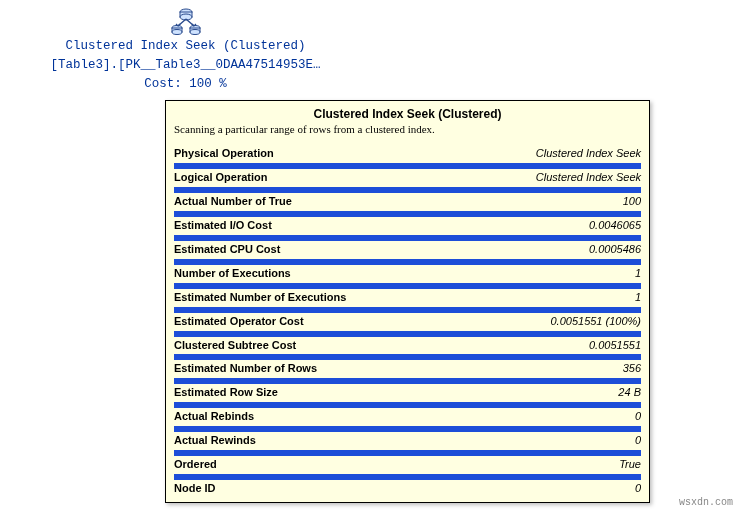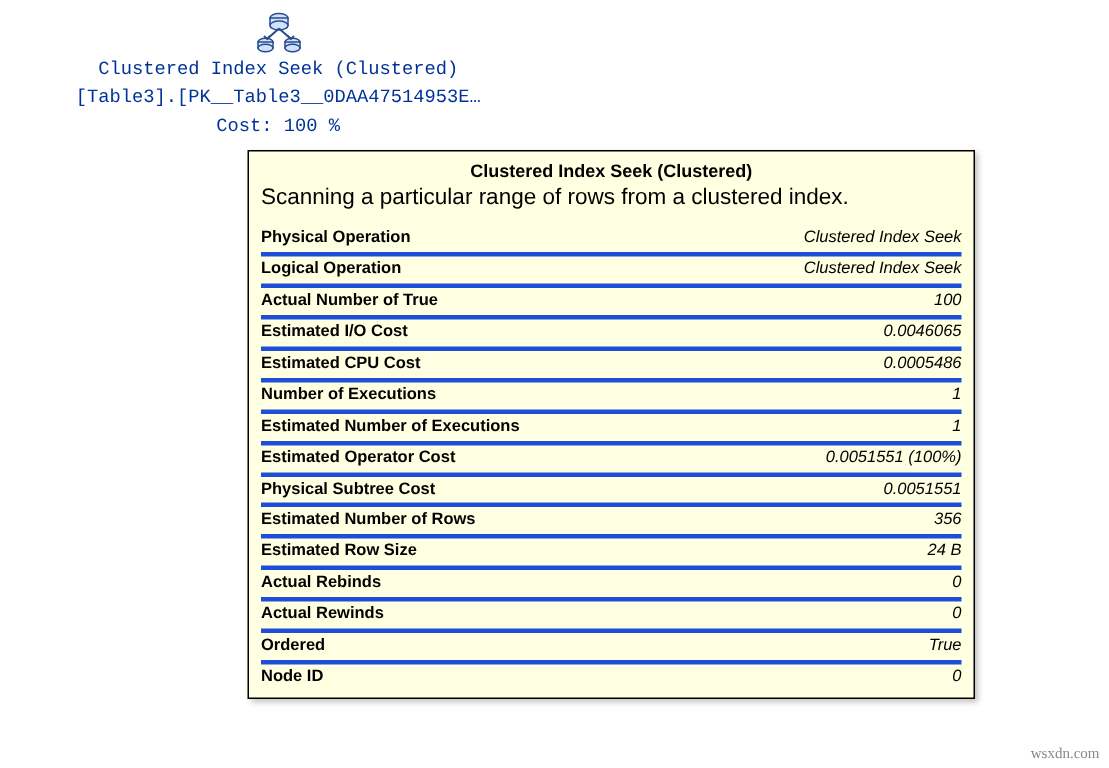--- a/index.html
+++ b/index.html
@@ -45,50 +45,51 @@
       padding: 6px 8px 4px 8px;
     }
     .tip-title {
       font-weight: bold;
       font-size: 12px;
       text-align: center;
       margin-bottom: 2px;
       color: #000;
     }
     .tip-desc {
-      font-size: 15px;
+      font-size: 11px;
       color: #000;
       text-align: left;
       margin-bottom: 10px;
+      font-family: Liberation Serif, serif;
     }
     .tip-row {
       display: flex;
       justify-content: space-between;
       align-items: baseline;
-      border-bottom: 3px solid #1d4ed8;
+      border-bottom: 6px solid #1d4ed8;
       padding: 1px 0 1px 0;
       font-size: 11px;
       line-height: 1.45;
     }
     .tip-row .k {
       font-weight: bold;
       color: #000;
     }
     .tip-row .v {
       color: #000;
       text-align: right;
       font-style: italic;
     }
     .watermark {
       position: absolute;
       right: 6px;
       bottom: 4px;
       font-size: 10px;
       color: #888;
-      font-family: Liberation Serif, serif;
+      font-family: Liberation Mono, monospace;
     }
   </style>
 </head>
 <body>
 
 <div class="plan-node">
   <span class="plan-icon-wrap">
     <svg viewBox="0 0 36 30" width="36" height="30">
 
       <g>
@@ -141,21 +142,21 @@
   </div>
   <div class="tip-row">
     <span class="k">Estimated Number of Executions</span>
     <span class="v">1</span>
   </div>
   <div class="tip-row">
     <span class="k">Estimated Operator Cost</span>
     <span class="v">0.0051551 (100%)</span>
   </div>
   <div class="tip-row">
-    <span class="k">Physical Subtree Cost</span>
+    <span class="k">Clustered Subtree Cost</span>
     <span class="v">0.0051551</span>
   </div>
   <div class="tip-row">
     <span class="k">Estimated Number of Rows</span>
     <span class="v">356</span>
   </div>
   <div class="tip-row">
     <span class="k">Estimated Row Size</span>
     <span class="v">24 B</span>
   </div>

